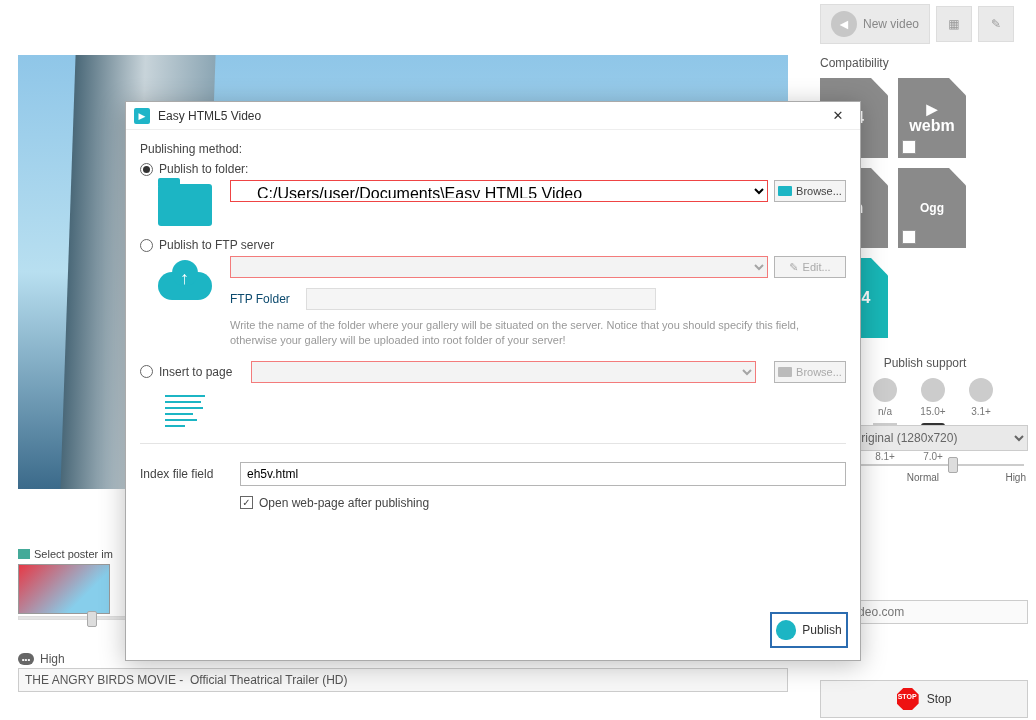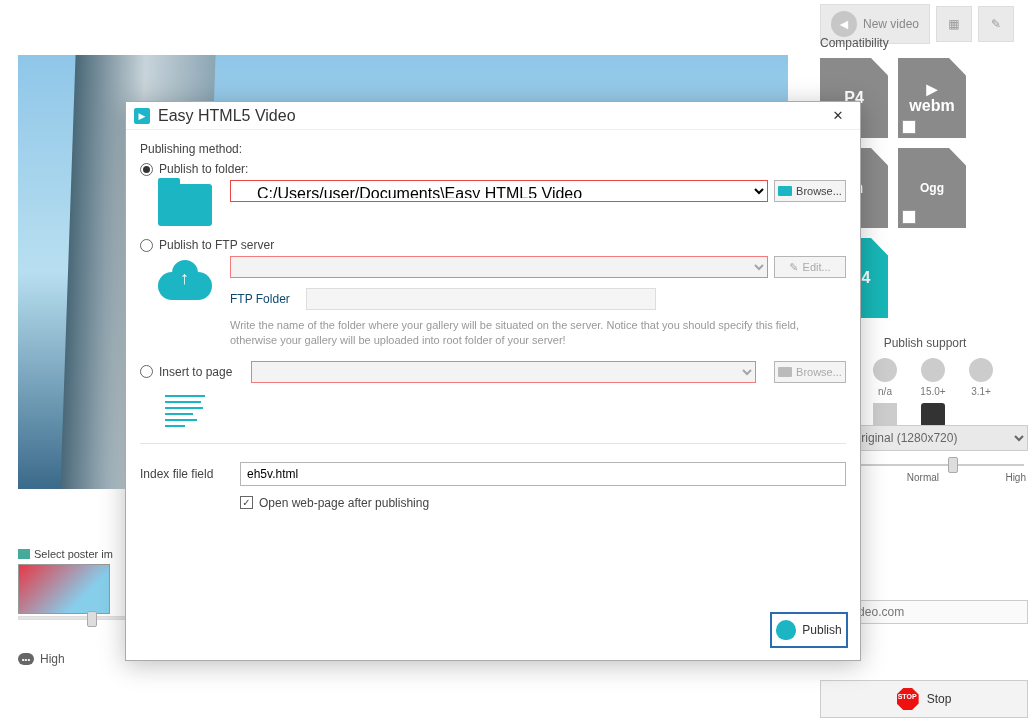--- a/index.html
+++ b/index.html
@@ -8,21 +8,21 @@
 
 .main-bg { position: absolute; inset: 0; background: #fff; }
 
 
 .top-right { position: absolute; left: 820px; top: 4px; display: flex; gap: 6px; align-items: center; }
 .new-video-btn { display: flex; align-items: center; gap: 6px; background: #eaeaea; border: 1px solid #ddd; padding: 6px 10px; color: #888; }
 .new-video-btn .arrow { width: 26px; height: 26px; border-radius: 50%; background: #c7c7c7; display: flex; align-items: center; justify-content: center; color: #fff; font-size: 14px; }
 .sq-btn { width: 36px; height: 36px; background: #eaeaea; border: 1px solid #ddd; display: flex; align-items: center; justify-content: center; color: #999; }
 
 
-.right-panel { position: absolute; left: 820px; top: 36px; width: 210px; }
+.right-panel { position: absolute; left: 820px; top: 56px; width: 210px; }
 .section-title { font-size: 12px; color: #555; margin-bottom: 8px; }
 .format-grid { display: flex; flex-wrap: wrap; gap: 10px; margin-bottom: 18px; }
 .format-tile { width: 68px; height: 80px; background: #c0c0c0; position: relative; clip-path: polygon(0 0, 75% 0, 100% 22%, 100% 100%, 0 100%); display: flex; align-items: center; justify-content: center; color: #fff; font-weight: bold; font-size: 16px; }
 .format-tile.teal { background: #18b6b6; }
 .format-tile.dark { background: #8a8a8a; }
 .format-tile .cb { position: absolute; left: 4px; bottom: 4px; width: 14px; height: 14px; background: #fff; border: 1px solid #999; }
 .format-tile .chk { position: absolute; left: 2px; bottom: 2px; color: #f5a623; font-size: 28px; font-weight: bold; }
 
 .browsers-row { display: flex; gap: 14px; margin-top: 6px; flex-wrap: wrap; }
 .browser-item { display: flex; flex-direction: column; align-items: center; gap: 4px; width: 34px; color: #777; }
@@ -62,21 +62,21 @@
 
 .stop-bar { position: absolute; left: 820px; top: 680px; width: 208px; height: 38px; background: #f3f3f3; border: 1px solid #ccc; display: flex; align-items: center; justify-content: center; gap: 8px; }
 .stop-icon { width: 22px; height: 22px; background: #e11; border-radius: 3px; transform: rotate(0deg); position: relative; }
 .stop-icon::before { content: "STOP"; position: absolute; top: 5px; left: 1px; font-size: 7px; color: #fff; font-weight: bold; }
 .octagon { clip-path: polygon(30% 0, 70% 0, 100% 30%, 100% 70%, 70% 100%, 30% 100%, 0 70%, 0 30%); }
 
 
 .dialog { position: absolute; left: 125px; top: 101px; width: 736px; height: 560px; background: #fff; border: 1px solid #aaa; box-shadow: 0 4px 24px rgba(0,0,0,.25); z-index: 100; }
 .titlebar { height: 28px; background: #fff; display: flex; align-items: center; padding: 0 8px; border-bottom: 1px solid #eee; }
 .titlebar .app-icon { width: 16px; height: 16px; background: #1fb5c8; margin-right: 8px; display: flex; align-items: center; justify-content: center; color: #fff; font-size: 9px; border-radius: 2px; }
-.titlebar .title-text { flex: 1; font-size: 16px; color: #333; }
+.titlebar .title-text { flex: 1; font-size: 12px; color: #333; }
 .titlebar .close { width: 28px; height: 20px; display: flex; align-items: center; justify-content: center; font-size: 13px; cursor: pointer; }
 
 .dialog-body { padding: 12px 14px; font-size: 12px; color: #444; }
 .pub-method-label { margin-bottom: 6px; }
 
 .radio-row { display: flex; align-items: center; gap: 6px; margin: 4px 0; }
 .radio { width: 13px; height: 13px; border: 1px solid #666; border-radius: 50%; display: inline-flex; align-items: center; justify-content: center; flex-shrink: 0; }
 .radio.checked::after { content: ""; width: 7px; height: 7px; background: #333; border-radius: 50%; }
 
 .method-section { display: flex; margin-bottom: 12px; }
@@ -241,20 +241,21 @@
     <div class="timeline">
         <div class="timeline-thumb"></div>
       </div>
   </div>
 
   <div class="title-row">
     <div class="title-label">
         <span class="dots">•••</span>
         <span>High</span>
       </div>
+    <input class="title-input" value="THE ANGRY BIRDS MOVIE -  Official Theatrical Trailer (HD)" style="">
   </div>
 
   <div class="stop-bar">
     <div class="stop-icon octagon"></div>
     <span>Stop</span>
   </div>
 
   <div class="dialog">
     <div class="titlebar">
       <div class="app-icon">▶</div>

